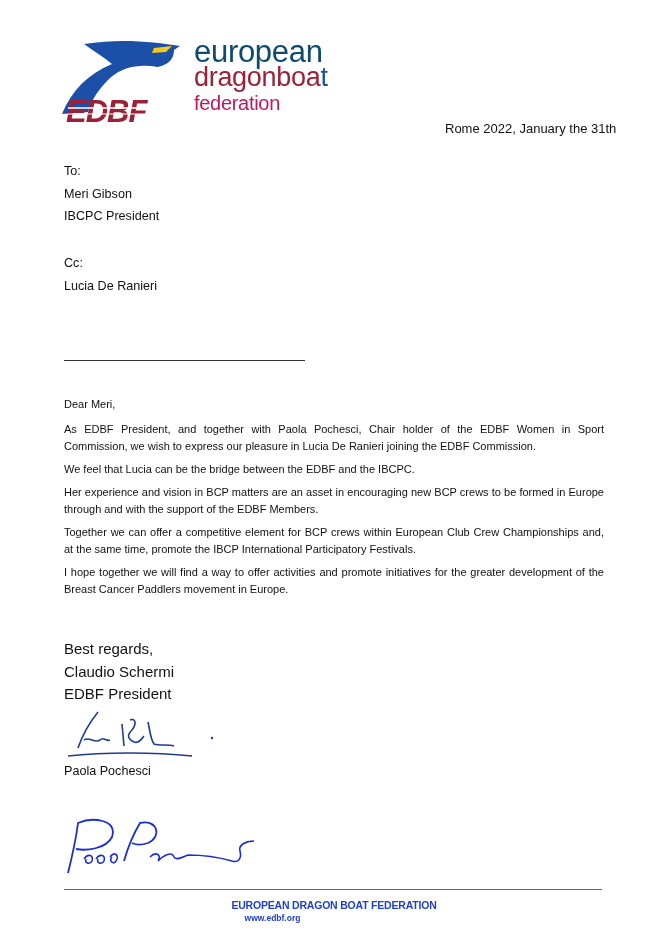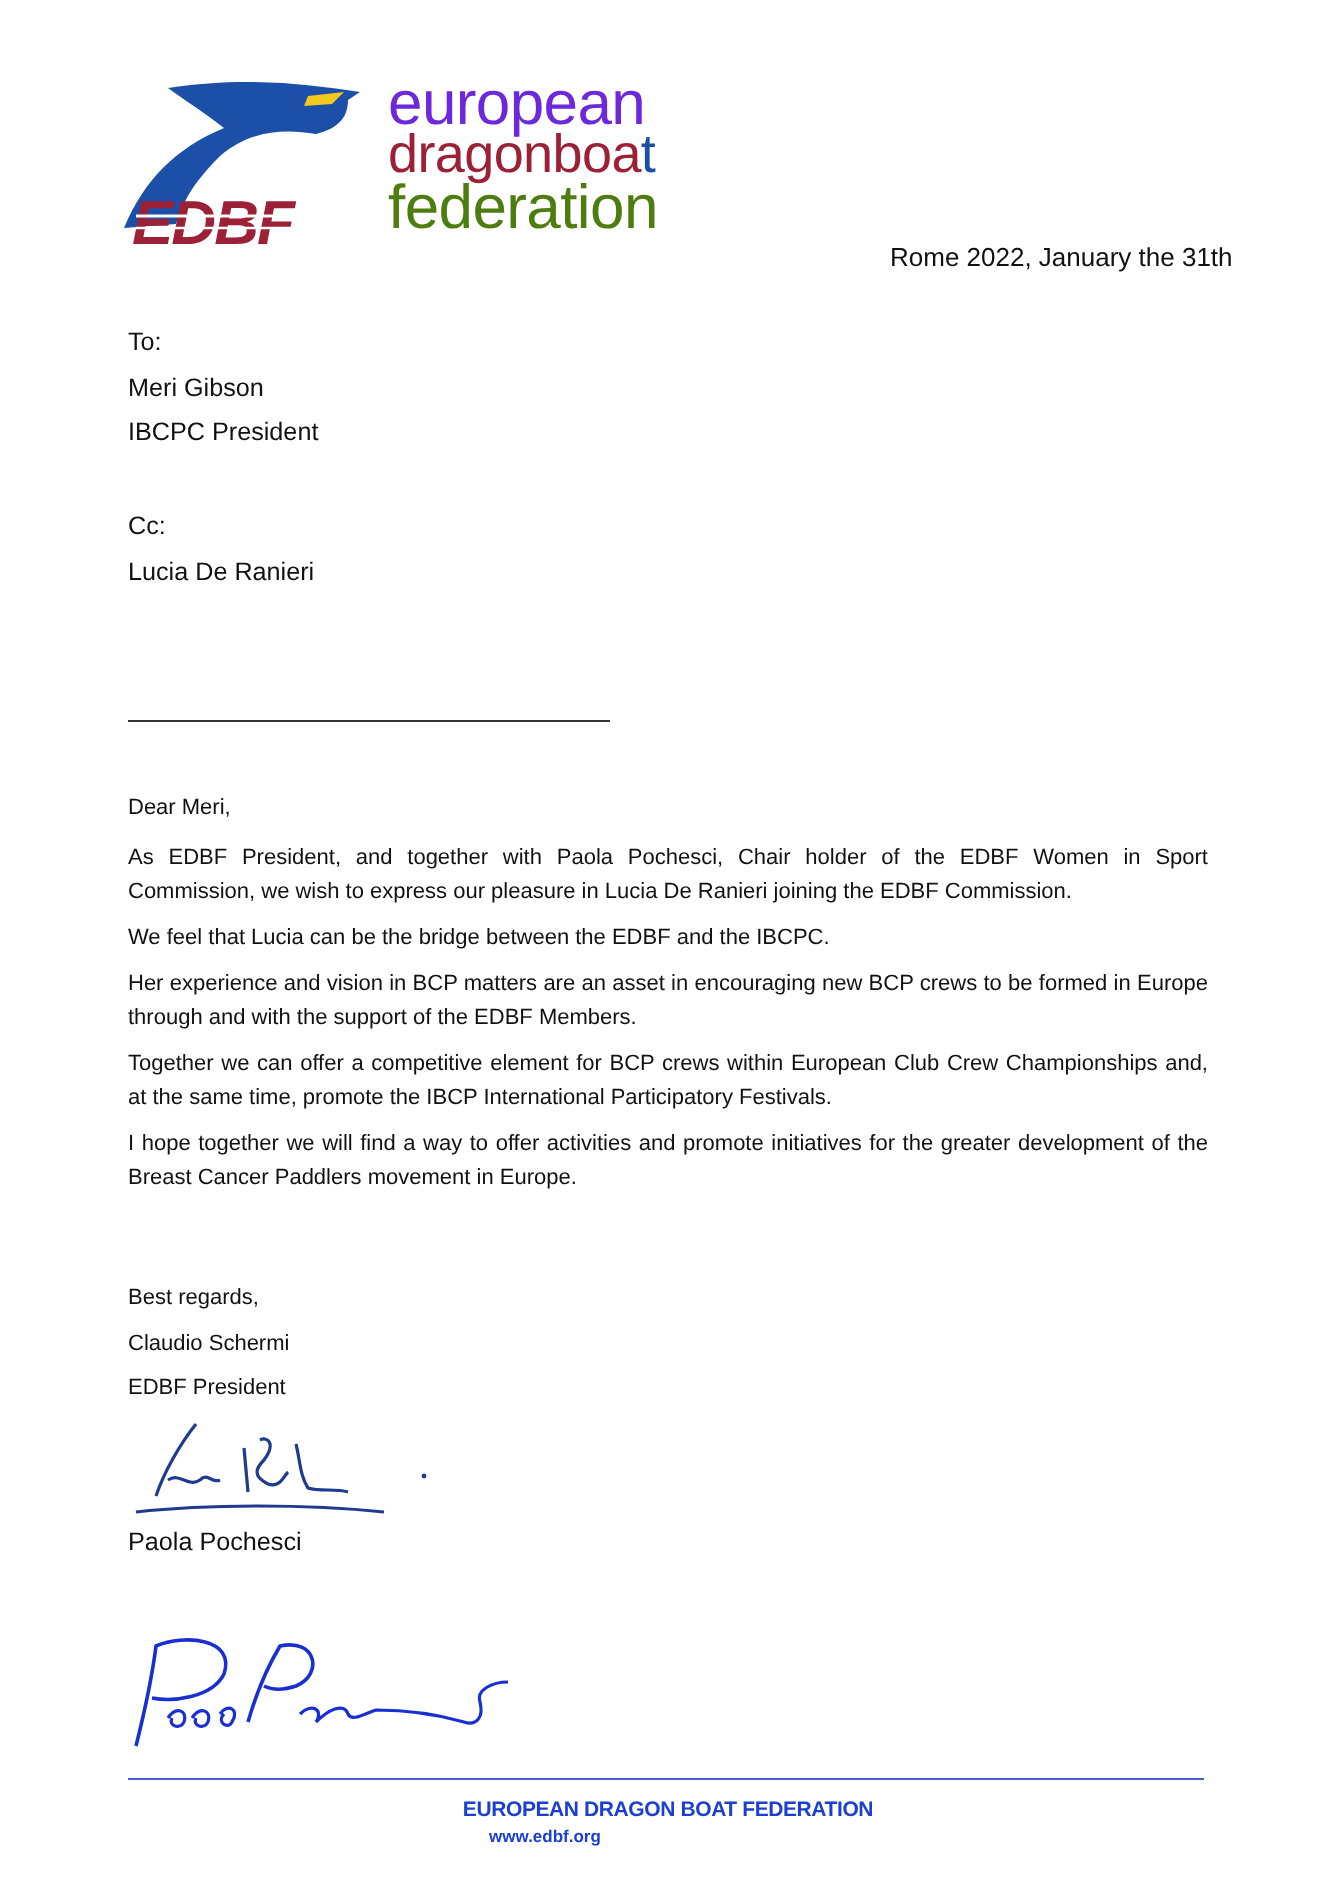--- a/index.html
+++ b/index.html
@@ -1,33 +1,33 @@
 <!DOCTYPE html>
 <html><head>
   <meta charset="utf-8">
   <style>
     html, body { margin: 0; padding: 0; background: #ffffff; }
     body { width: 668px; height: 944px; position: relative; overflow: hidden; font-family: "Liberation Sans", sans-serif; color: #111; }
     .logo { position: absolute; left: 62px; top: 34px; width: 280px; height: 92px; }
     .logo-mark { position: absolute; left: 0; top: 0; width: 135px; height: 92px; }
     .logo-words { position: absolute; left: 132px; top: 4px; }
     .lw { font-family: "Liberation Sans", sans-serif; line-height: 27px; letter-spacing: -0.3px; }
-    .lw1 { font-size: 31px; color: #6d28d9; }
+    .lw1 { font-size: 31px; color: #0c4a6e; }
     .lw2 { font-size: 27px; font-weight: normal; color: #9c2136; margin-top: -1px; }
     .lw2 .blue { color: #1c4fa8; }
-    .lw3 { font-size: 31px; color: #4d7c0f; margin-top: -1px; }
+    .lw3 { font-size: 20px; color: #be185d; margin-top: -1px; }
     .date { position: absolute; left: 445px; top: 121px; font-size: 13px; }
     .block { position: absolute; left: 64px; font-size: 12.6px; line-height: 22.5px; }
     .to { top: 160px; }
     .cc { top: 252px; }
     .sep { position: absolute; left: 64px; top: 360px; width: 241px; border-top: 1px solid #333; }
     .body { position: absolute; left: 64px; top: 396px; width: 540px; font-size: 11px; }
     .body p { margin: 0 0 6px 0; line-height: 17px; text-align: justify; }
     .salutation { margin-bottom: 8px !important; }
-    .closing { position: absolute; left: 64px; top: 638px; font-size: 11px; line-height: 22.5px; }
+    .closing { position: absolute; left: 64px; top: 638px; font-size: 15px; line-height: 22.5px; }
     .sig1 { position: absolute; left: 64px; top: 700px; width: 160px; height: 65px; }
     .sign2 { position: absolute; left: 64px; top: 760px; font-size: 12.6px; line-height: 22.5px; }
     .sig2 { position: absolute; left: 62px; top: 815px; width: 200px; height: 62px; }
     .footer-line { position: absolute; left: 64px; top: 889px; width: 538px; border-top: 1px solid #4a62d0; }
     .footer-name { position: absolute; left: 0; width: 668px; top: 899px; text-align: center; font-size: 10.5px; font-weight: bold; color: #1d3fcf; letter-spacing: -0.2px; }
     .footer-url { position: absolute; left: 0; width: 545px; top: 913px; text-align: center; font-size: 8.5px; font-weight: bold; color: #1d3fcf; }
   </style>
 </head>
 <body>
 

